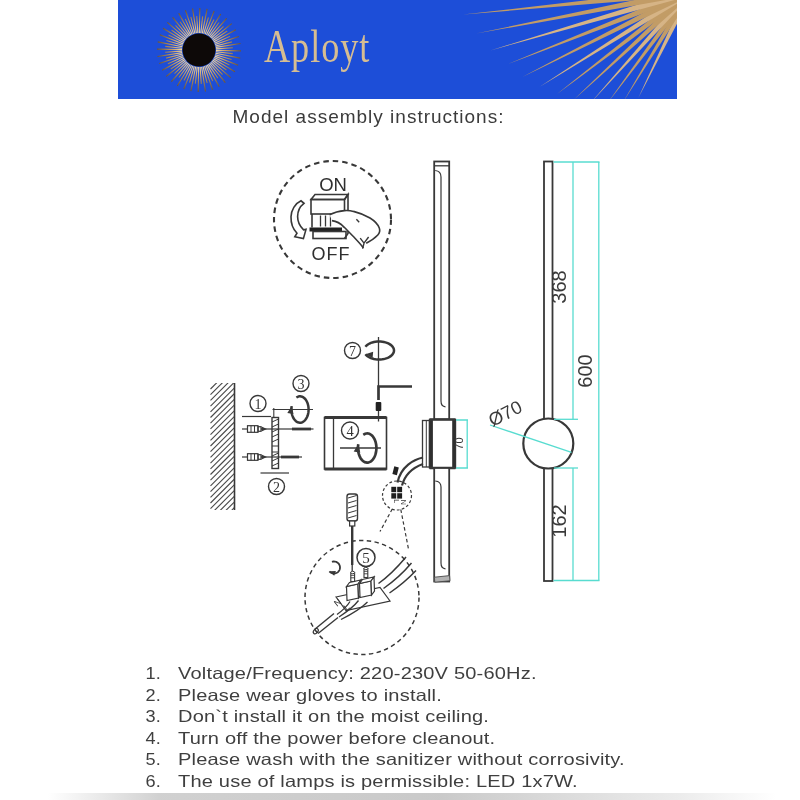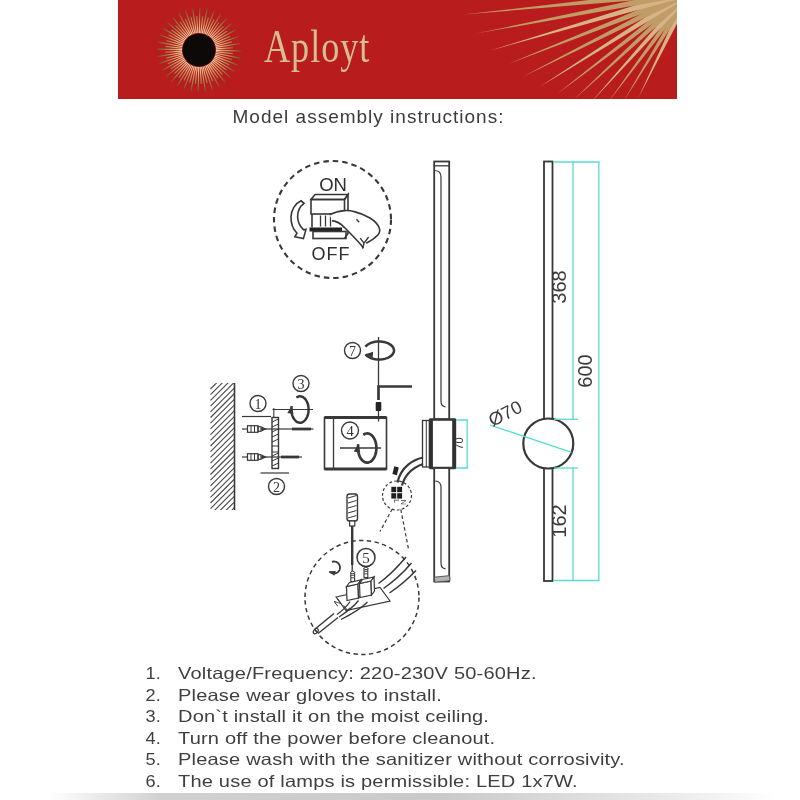--- a/index.html
+++ b/index.html
@@ -1,18 +1,18 @@
 <!DOCTYPE html>
 <html><head>
 <meta charset="utf-8">
 <style>
   html,body{margin:0;padding:0;}
   body{width:800px;height:800px;position:relative;background:#ffffff;overflow:hidden;
        font-family:"Liberation Sans",sans-serif;}
-  .band{position:absolute;left:118px;top:0;width:559px;height:99px;background:#b91c1c;overflow:hidden;}
+  .band{position:absolute;left:118px;top:0;width:559px;height:99px;background:#1d4ed8;overflow:hidden;}
   .brand{position:absolute;left:146px;top:23px;width:240px;height:60px;
          font-family:"Liberation Serif",serif;font-size:39px;font-weight:400;line-height:1;
          color:#d6bd92;letter-spacing:1px;transform:scale(0.93,1.18);transform-origin:0 0;}
   .titleblock{position:absolute;left:0;top:106px;width:737px;text-align:center;color:#3b3b3b;}
   .title-l1{font-size:19px;letter-spacing:1px;}
   .title-l2{font-size:18.5px;letter-spacing:0.5px;margin-top:1px;}
   .diagram{position:absolute;left:0;top:0;width:800px;height:800px;}
   .instructions{position:absolute;left:0;top:661px;width:800px;color:#3f3f3f;}
   .instr-row{position:absolute;left:0;width:800px;height:22px;font-size:16.5px;letter-spacing:0.15px;}
   .instr-text{transform:scaleX(1.215);transform-origin:0 50%;display:inline-block;white-space:nowrap;}

